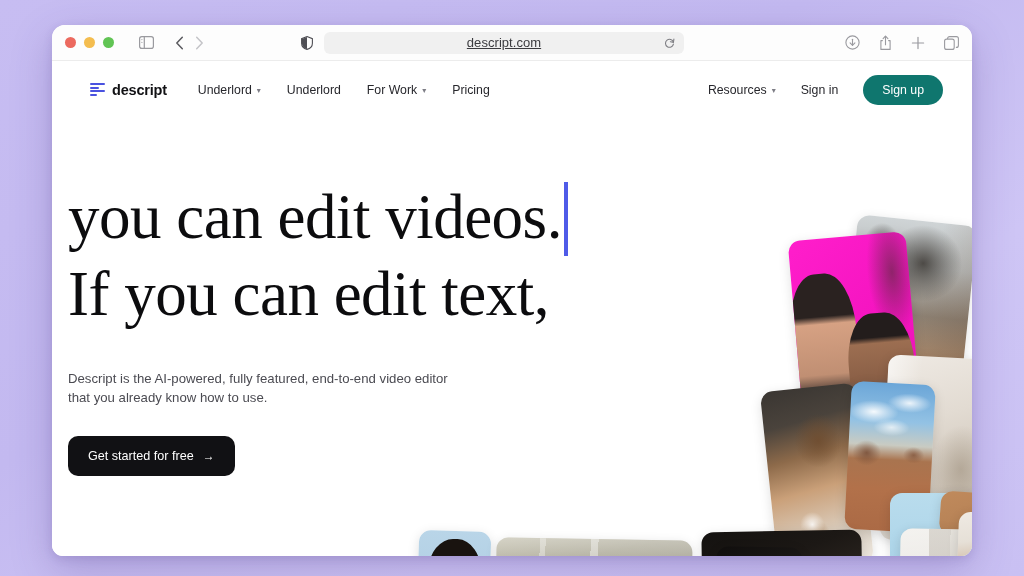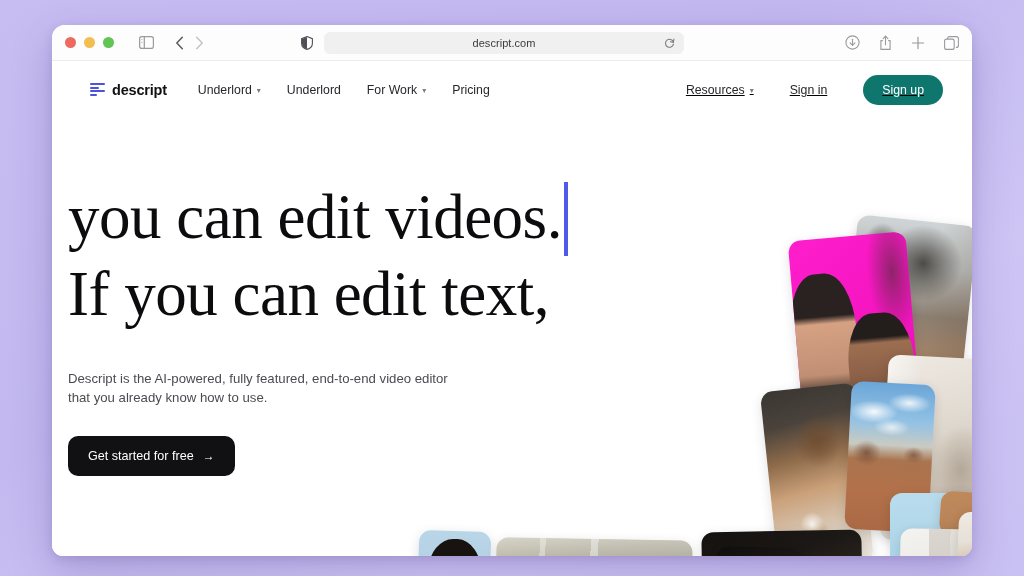--- a/index.html
+++ b/index.html
@@ -72,23 +72,24 @@
     left: 272px;
     width: 360px;
     height: 22px;
     background: #f0f0f0;
     border-radius: 6px;
     display: flex;
     align-items: center;
     justify-content: center;
   }
   .url-text {
-    font-size: 11px;
+    font-size: 13px;
     color: #3b3b3f;
     letter-spacing: 0.05px;
+    text-decoration: underline;
   }
   .reload {
     position: absolute;
     right: 9px;
     top: 50%;
     transform: translateY(-50%);
     color: #7d7d82;
     display: flex;
   }
 
@@ -163,22 +164,21 @@
     color: #7d7d85;
     font-size: 8px;
     line-height: 1;
     transform: translateY(1px);
   }
 
   .nav-right {
     margin-left: auto;
     display: flex;
     align-items: center;
-    gap: 36px;
-    text-decoration: underline;
+    gap: 25px;
   }
   .btn-signup {
     background: #0f766e;
     color: #ffffff;
     font-size: 12.3px;
     padding: 8px 19px;
     border-radius: 17px;
     border: none;
     cursor: pointer;
     font-family: inherit;

